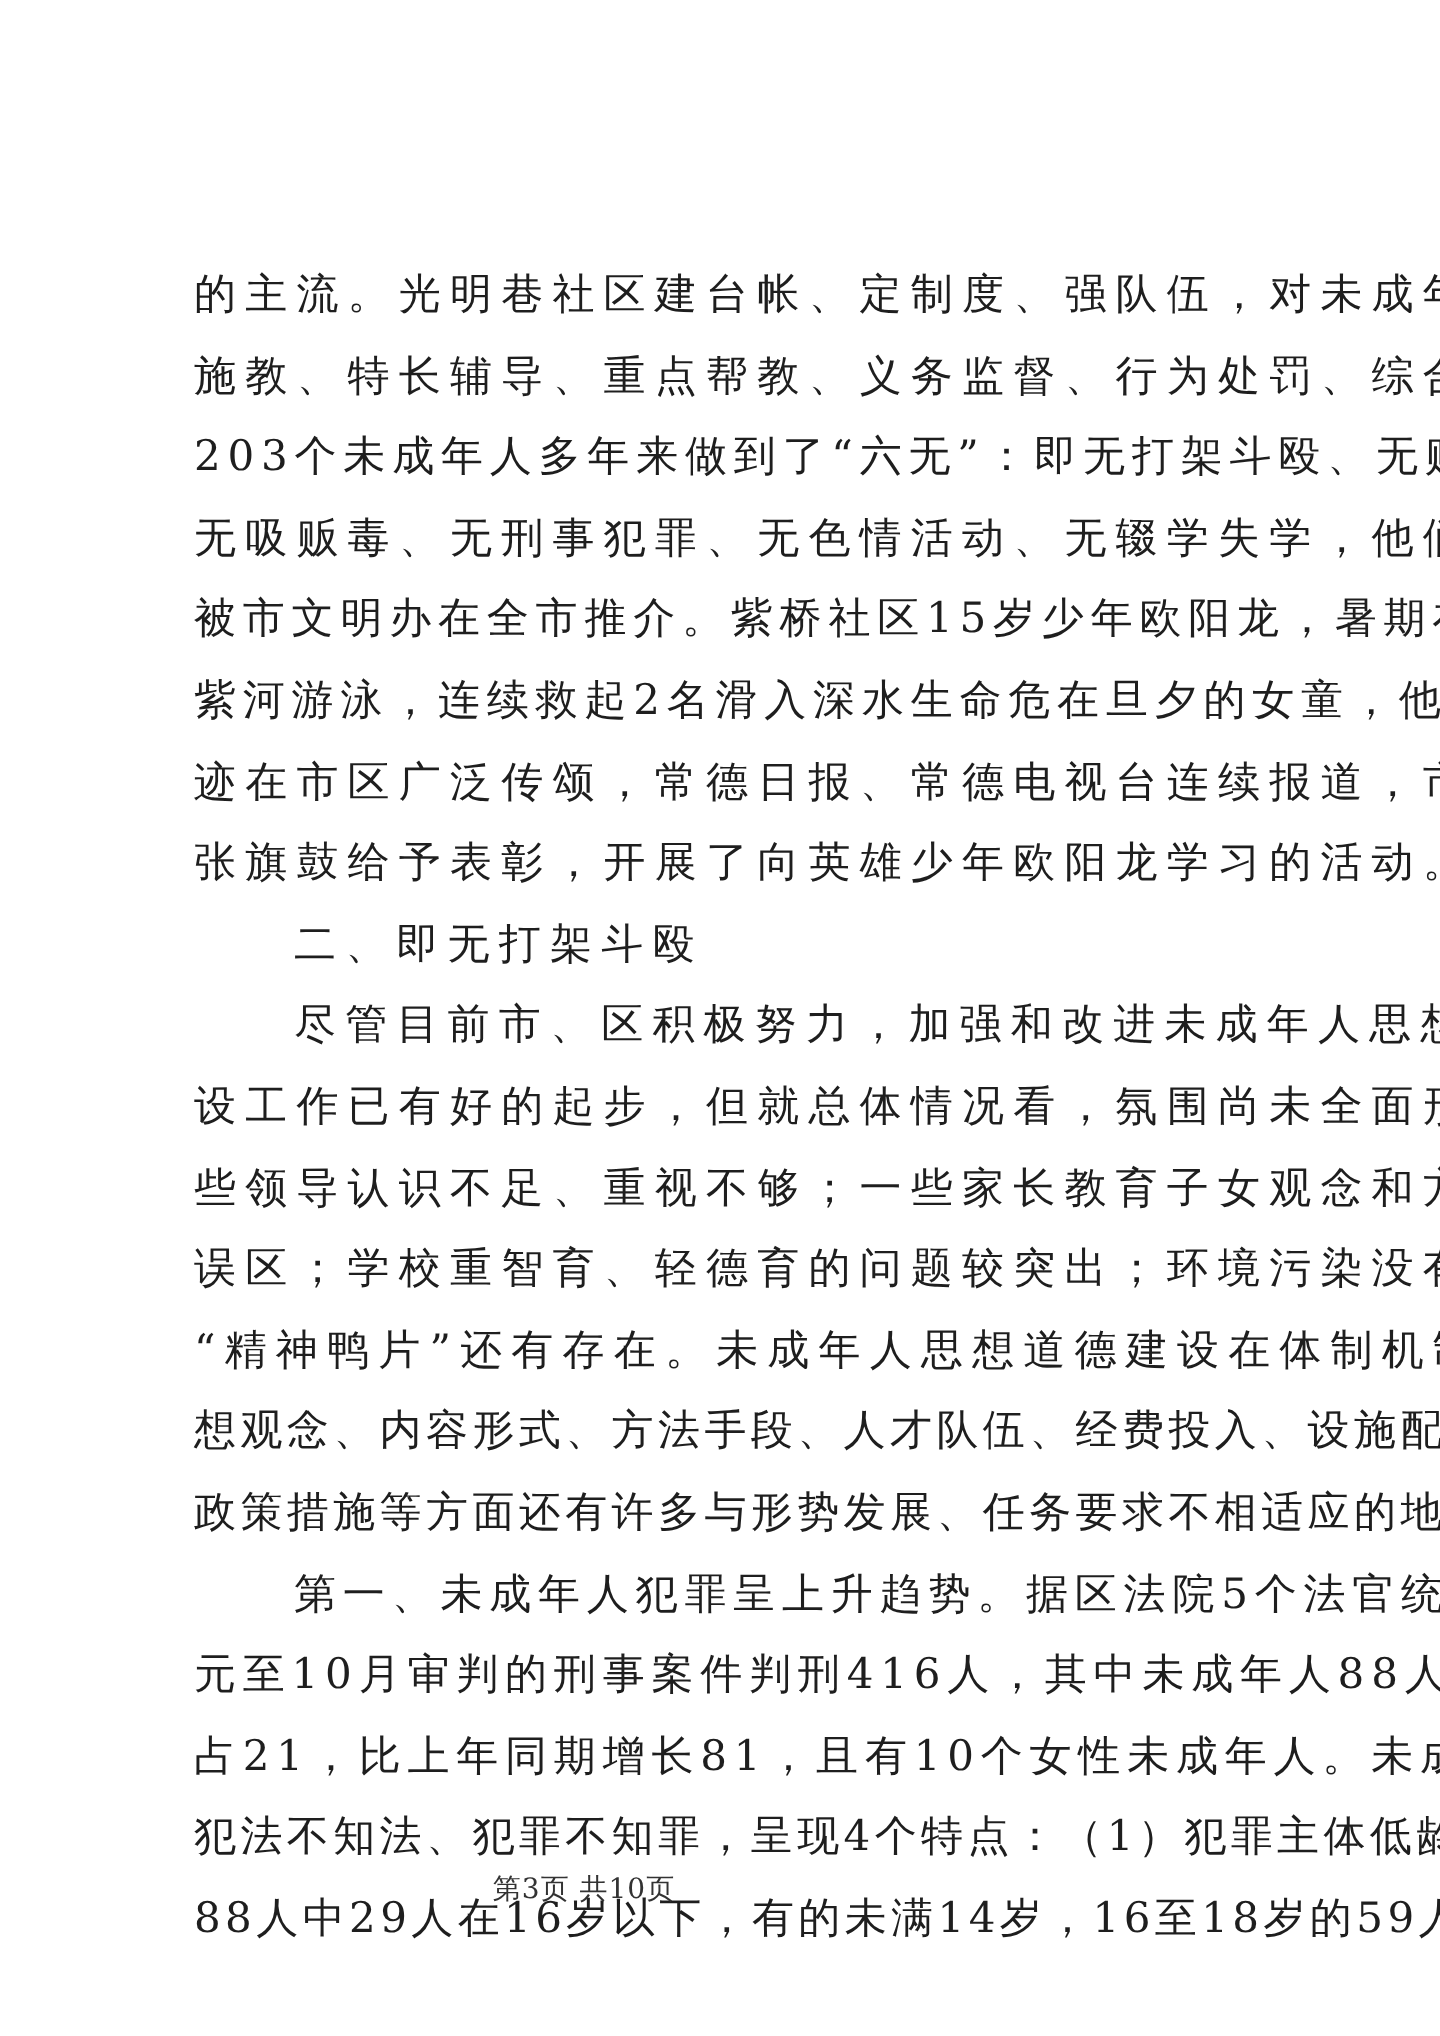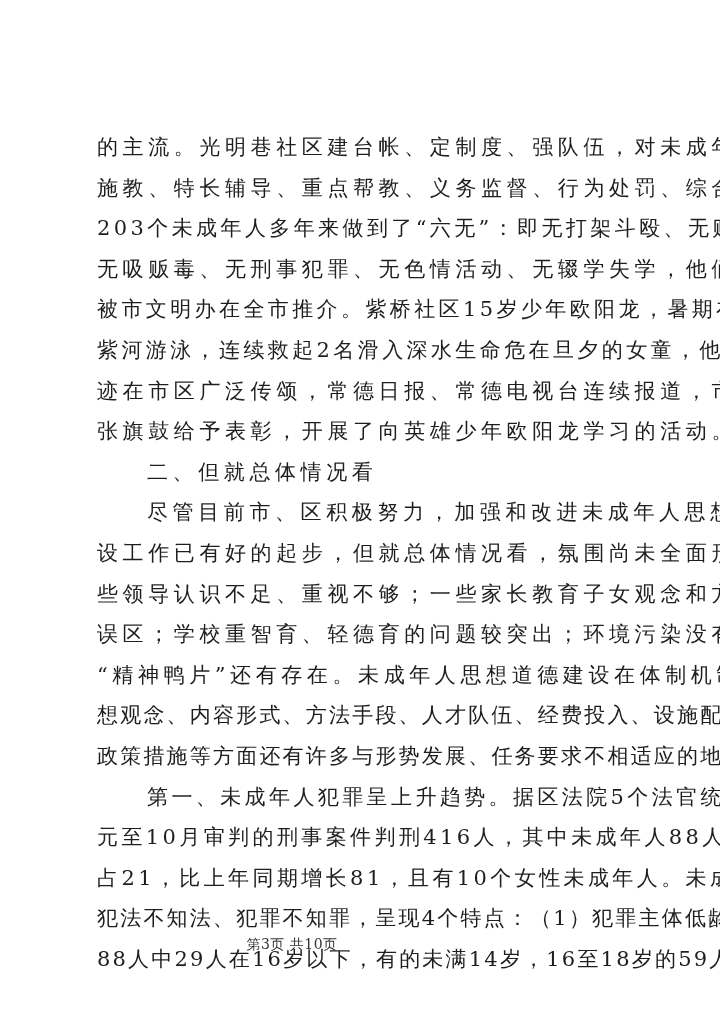--- a/index.html
+++ b/index.html
@@ -64,21 +64,21 @@
 <div class="page">
   <div class="content">
     <span class="line">的主流。光明巷社区建台帐、定制度、强队伍，对未成年人分类</span>
     <span class="line">施教、特长辅导、重点帮教、义务监督、行为处罚、综合评议，</span>
     <span class="line medium">203个未成年人多年来做到了“六无”：即无打架斗殴、无赌博、</span>
     <span class="line">无吸贩毒、无刑事犯罪、无色情活动、无辍学失学，他们的作法</span>
     <span class="line medium">被市文明办在全市推介。紫桥社区15岁少年欧阳龙，暑期在穿</span>
     <span class="line medium">紫河游泳，连续救起2名滑入深水生命危在旦夕的女童，他的事</span>
     <span class="line">迹在市区广泛传颂，常德日报、常德电视台连续报道，市三中大</span>
     <span class="line">张旗鼓给予表彰，开展了向英雄少年欧阳龙学习的活动。</span>
-    <span class="line indent">二、但就总体情况看</span>
+    <span class="line indent">二、即无打架斗殴</span>
     <span class="line indent">尽管目前市、区积极努力，加强和改进未成年人思想道德建</span>
     <span class="line">设工作已有好的起步，但就总体情况看，氛围尚未全面形成：一</span>
     <span class="line">些领导认识不足、重视不够；一些家长教育子女观念和方法存在</span>
     <span class="line">误区；学校重智育、轻德育的问题较突出；环境污染没有根治、</span>
     <span class="line">“精神鸭片”还有存在。未成年人思想道德建设在体制机制、思</span>
     <span class="line tight">想观念、内容形式、方法手段、人才队伍、经费投入、设施配套、</span>
     <span class="line tight">政策措施等方面还有许多与形势发展、任务要求不相适应的地方。</span>
     <span class="line indent medium">第一、未成年人犯罪呈上升趋势。据区法院5个法官统计，</span>
     <span class="line medium">元至10月审判的刑事案件判刑416人，其中未成年人88人，</span>
     <span class="line medium">占21，比上年同期增长81，且有10个女性未成年人。未成年人</span>

